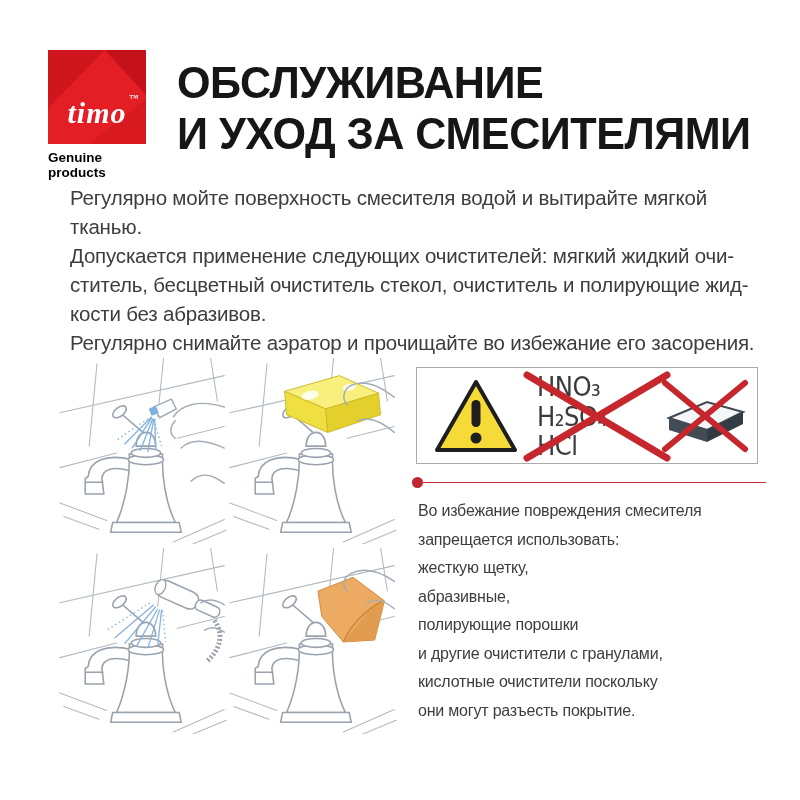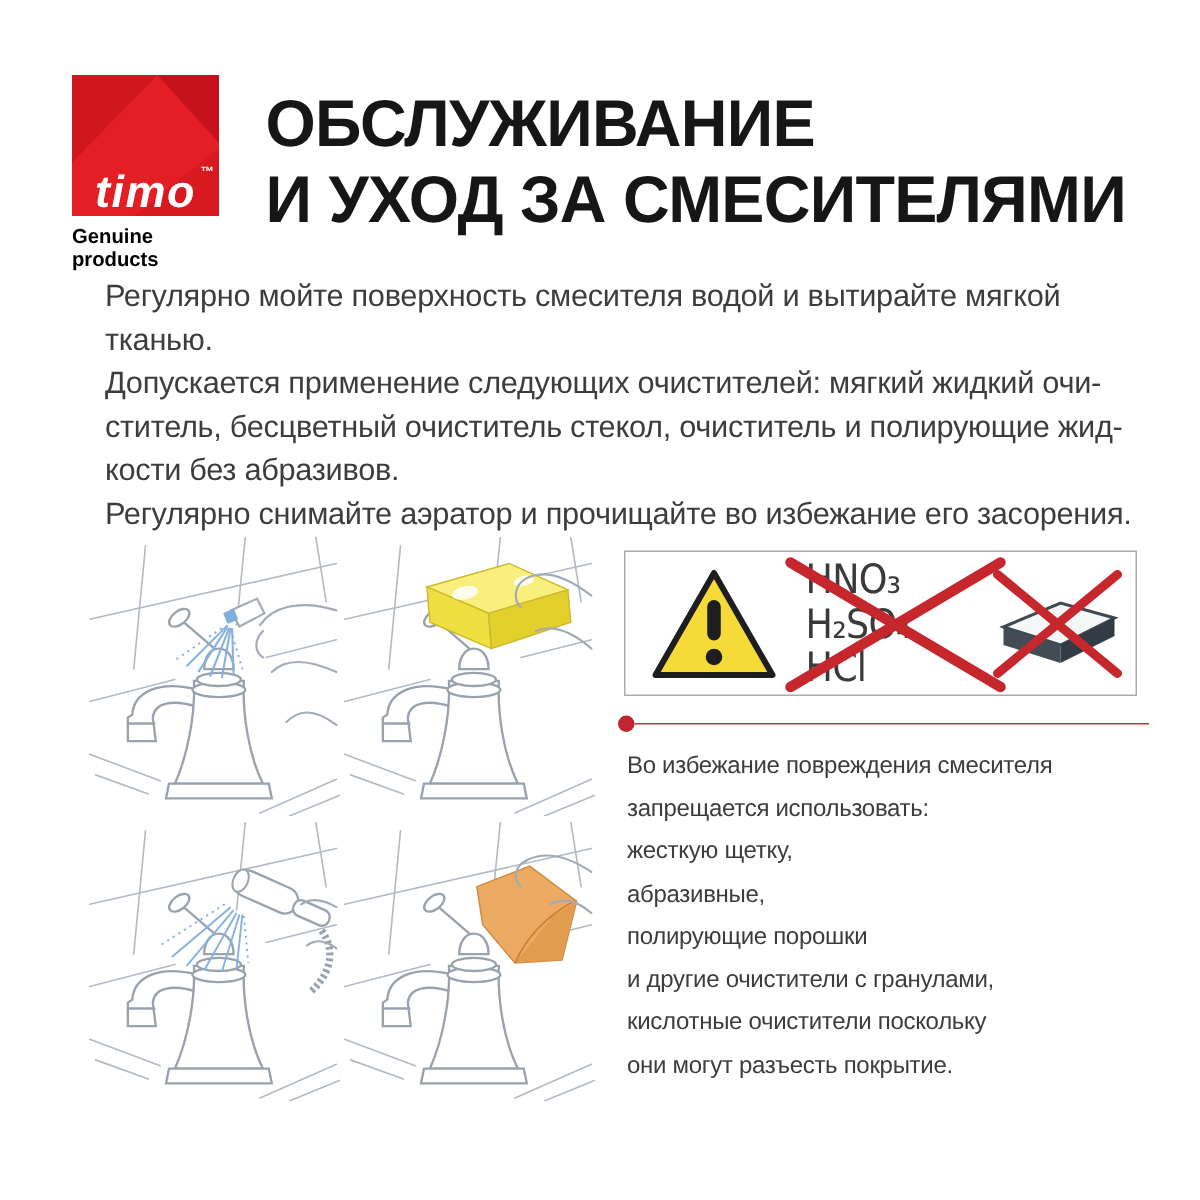--- a/index.html
+++ b/index.html
@@ -13,21 +13,21 @@
   .logo-block { position:absolute; left:48px; top:50px; width:98px; }
   .logo-red {
     position:relative; width:98px; height:94px; background:#e31e25; overflow:hidden;
     display:flex; flex-direction:column; justify-content:flex-end; align-items:center;
   }
   .logo-facet1 { position:absolute; inset:0; background:#cf161d; clip-path:polygon(0 0,58% 0,0 62%); }
   .logo-facet2 { position:absolute; inset:0; background:#c5121a; clip-path:polygon(58% 0,100% 0,100% 48%); }
   .logo-facet3 { position:absolute; inset:0; background:#d8191f; clip-path:polygon(100% 52%,100% 100%,42% 100%); }
   .logo-word {
     position:relative; color:#fff; font-weight:bold; font-style:italic;
-    font-size:30px; letter-spacing:1px; line-height:1; 
+    font-size:30px; letter-spacing:1px; line-height:1; padding-bottom:16px;font-family:Liberation Serif, serif;
   }
   .logo-tm { position:absolute; top:-4px; right:-12px; font-size:9px; font-style:normal; letter-spacing:0; }
   .logo-caption { margin-top:6px; font-size:13.5px; font-weight:bold; color:#000000; letter-spacing:0; }
 
   
   .title {
     position:absolute; left:177px; top:57px; color:#161616;
     font-weight:bold; font-size:44px; line-height:51px; letter-spacing:-0.5px;
     transform:scaleX(0.98); transform-origin:left top; white-space:nowrap;
   }

